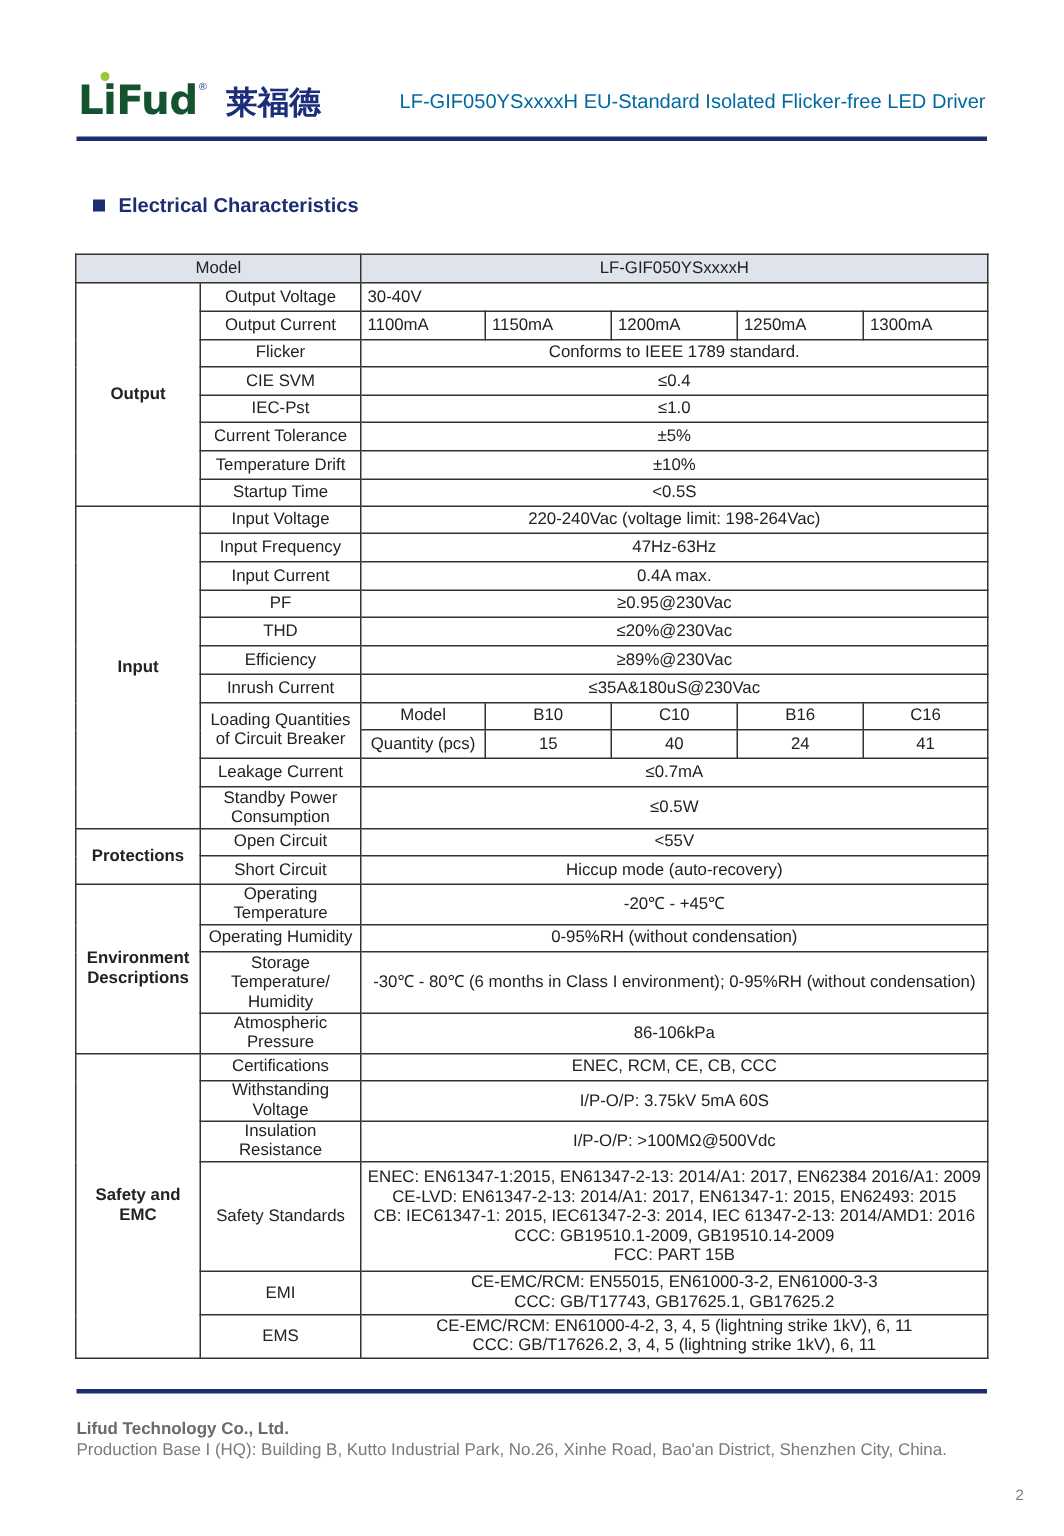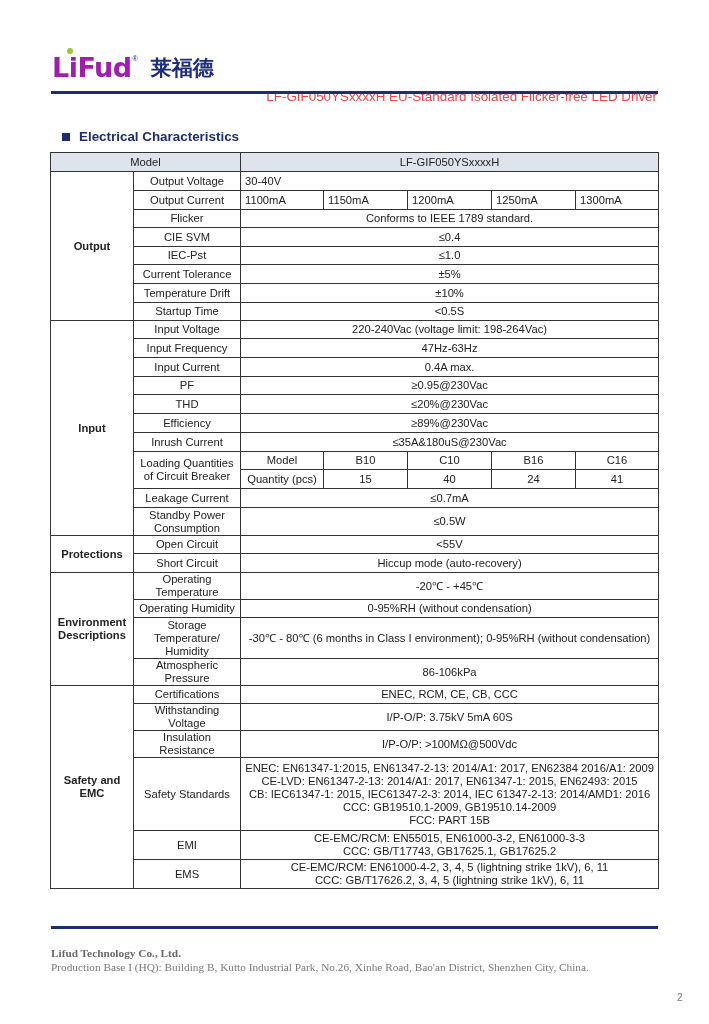--- a/index.html
+++ b/index.html
@@ -1,33 +1,33 @@
 <!DOCTYPE html>
 <html><head>
 <meta charset="utf-8">
 <style>
   html, body { margin:0; padding:0; background:#fff; }
   body { width:709px; height:1024px; position:relative; overflow:hidden; font-family:"Liberation Sans", sans-serif; color:#222; }
   .logo { position:absolute; left:52px; top:52px; height:30px; display:flex; align-items:flex-end; }
-  .logo-latin { font-family:"DejaVu Sans", sans-serif; font-weight:bold; font-size:27px; color:#a21caf; letter-spacing:-0.5px; line-height:28px; position:relative; }
+  .logo-latin { font-family:"DejaVu Sans", sans-serif; font-weight:bold; font-size:27px; color:#14532d; letter-spacing:-0.5px; line-height:28px; position:relative; }
   .logo-dot { position:absolute; left:15px; top:-4px; width:6px; height:6px; border-radius:50%; background:#9cc63b; }
   .logo-reg { font-size:7px; color:#1c2d7a; position:relative; top:-20px; margin-left:1px; }
   .logo-cjk { font-family:"DejaVu Sans", sans-serif; font-weight:bold; font-size:21px; color:#1c2d7a; margin-left:13px; line-height:28px; }
-  .doc-title { position:absolute; right:52px; top:60px; font-size:13.4px; color:#ef4444; white-space:nowrap;margin-top:29px; }
+  .doc-title { position:absolute; right:52px; top:60px; font-size:13.4px; color:#0369a1; white-space:nowrap; }
   .rule { position:absolute; left:51px; width:607px; height:3px; background:#1c2d70; }
   .section-title { position:absolute; left:62px; top:129px; font-size:13.4px; font-weight:bold; color:#1c2d70; display:flex; align-items:center; }
   .section-bullet { width:8px; height:8px; background:#1c2d70; margin-right:9px; }
-  table.spec { position:absolute; left:50px; top:152px; width:608px; border-collapse:collapse; font-size:11.2px; color:#222; table-layout:fixed;padding-left:24px; }
+  table.spec { position:absolute; left:50px; top:169px; width:608px; border-collapse:collapse; font-size:11.2px; color:#222; table-layout:fixed;padding-left:24px; }
   table.spec td { border:1px solid #333; padding:0 4px; vertical-align:middle; line-height:13px; }
   .c1 { width:75px; text-align:center; font-weight:bold; }
   .c2 { width:98px; text-align:center;margin-left:18px; }
   .hdr td { background:#dfe3ec; text-align:center; }
   .left { text-align:center; }
   .center { }
-  .footer { position:absolute; left:51px; top:946px; font-size:11.3px; color:#7a7a7a; line-height:14.3px;font-family:Liberation Serif, serif; }
+  .footer { position:absolute; left:51px; top:946px; font-size:11.3px; color:#7a7a7a; line-height:14.3px; }
   .footer .company { font-weight:bold; color:#6a6a6a; }
   .footer .contact span { margin-right:26px; }
   .page-num { position:absolute; left:677px; top:992px; font-size:10px; color:#777; }
 </style>
 </head>
 <body>
 
 <div class="logo">
   <span class="logo-latin">LiFud</span>
   <span class="logo-dot"></span>

